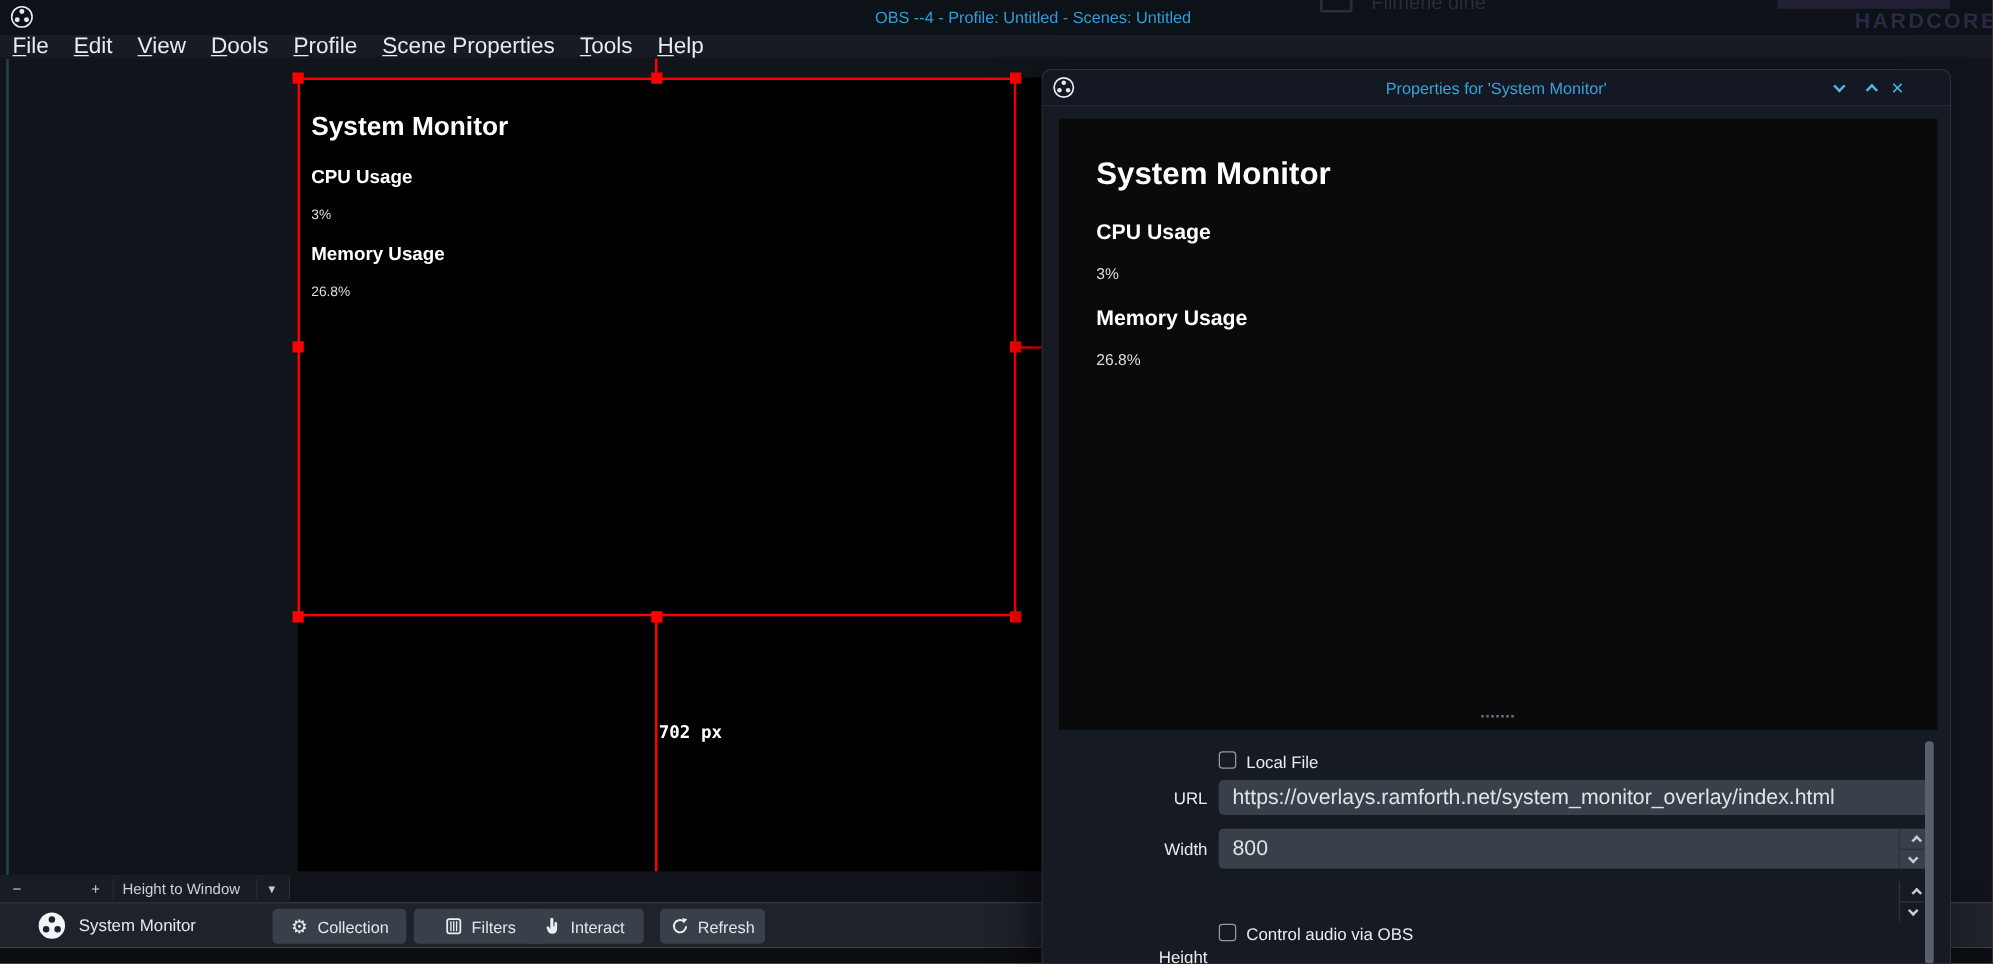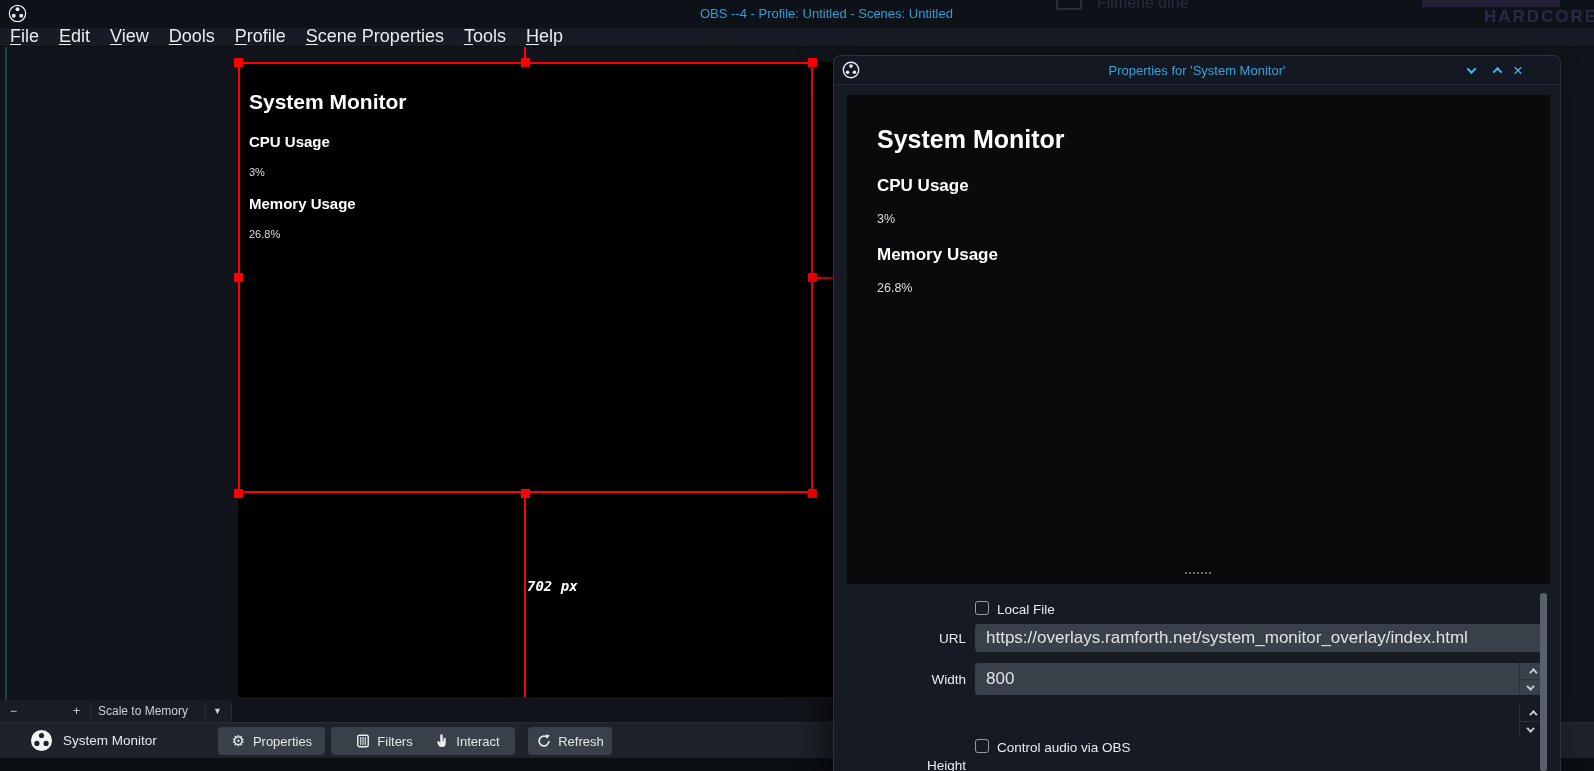--- a/index.html
+++ b/index.html
@@ -35,21 +35,21 @@
   .left-accent { position:absolute; left:5px; top:0; width:2px; height:653px; background:#1d4742; }
   .source-black { position:absolute; left:238px; top:15px; width:596px; height:635px; background:#000; }
   .ov-title  { position:absolute; left:11px; top:28px; font-size:21px; font-weight:bold; color:#fff; }
   .ov-h2     { position:absolute; left:11px; font-size:15px; font-weight:bold; color:#fff; }
   .ov-val    { position:absolute; left:11px; font-size:11px; color:#ddd; }
   .sel-box { position:absolute; left:238px; top:15px; width:575px; height:431px;
              border:2px solid #f00; }
   .handle { position:absolute; width:9px; height:9px; background:#f00; }
   .guide { position:absolute; background:#f00; }
   .guide-label { position:absolute; left:527px; top:531px; font-family:"DejaVu Sans Mono", monospace;
-                 font-size:14px; font-weight:bold; color:#fff;font-style:italic; }
+                 font-size:14px; font-weight:bold; color:#fff; }
 
   
   .statusbar { position:absolute; left:0; top:700px; width:1594px; height:22px; background:#101319; }
   .zoomgroup { position:absolute; left:0; top:0; width:232px; height:22px; background:#181c24; }
   .sb-sep { position:absolute; top:3px; width:1px; height:16px; background:#272c35; }
   .sb-text { position:absolute; top:4px; font-size:12px; color:#ccd0d6; }
   .sb-btn { cursor:default; }
   .sb-caret { font-size:9px; top:6px; color:#c9cdd2; }
 
   
@@ -160,38 +160,38 @@
     <div class="handle" style="left:521px; top:442px;"></div>
     <div class="handle" style="left:808px; top:442px;"></div>
   </div>
 
   <div class="statusbar">
     <div class="zoomgroup"></div>
     <span class="sb-text sb-btn" style="left:10px;">−</span>
     <span class="sb-text" style="left:36px;margin-top:44px;">29%</span>
     <span class="sb-text sb-btn" style="left:73px;">+</span>
     <div class="sb-sep" style="left:90px;"></div>
-    <span class="sb-text sb-btn" style="left:98px;">Scale to Memory</span>
+    <span class="sb-text sb-btn" style="left:98px;">Height to Window</span>
     <div class="sb-sep" style="left:205px;"></div>
     <span class="sb-text sb-caret" style="left:213px;">▼</span>
     <div class="sb-sep" style="left:231px;"></div>
   </div>
 
   <div class="toolbar">
     <svg class="tb-obs" viewBox="0 0 24 24">
       <circle cx="12" cy="12" r="11" fill="#f2f4f6"></circle>
       <circle cx="12" cy="6.8" r="2.7" fill="#1d222b"></circle>
       <circle cx="7.2" cy="15" r="2.7" fill="#1d222b"></circle>
       <circle cx="16.8" cy="15" r="2.7" fill="#1d222b"></circle>
     </svg>
     <span class="tb-name">System Monitor</span>
 
     <div class="tb-btn" style="left:218px; width:107px;">
       <span class="tb-icon gear">⚙</span>
-      <span>Properties</span>
+      <span>Collection</span>
     </div>
 
     <div class="tb-btn" style="left:331px; width:106px;">
       <span class="tb-icon">
         <svg viewBox="0 0 16 16" width="14" height="14">
           <rect x="2" y="1.5" width="12" height="13" rx="2" fill="none" stroke="#eceff2" stroke-width="1.6"></rect>
           <path d="M5.4 3.5 v9 M8 3.5 v9 M10.6 3.5 v9" stroke="#eceff2" stroke-width="1.2" fill="none"></path>
         </svg>
       </span>
       <span>Filters</span>

